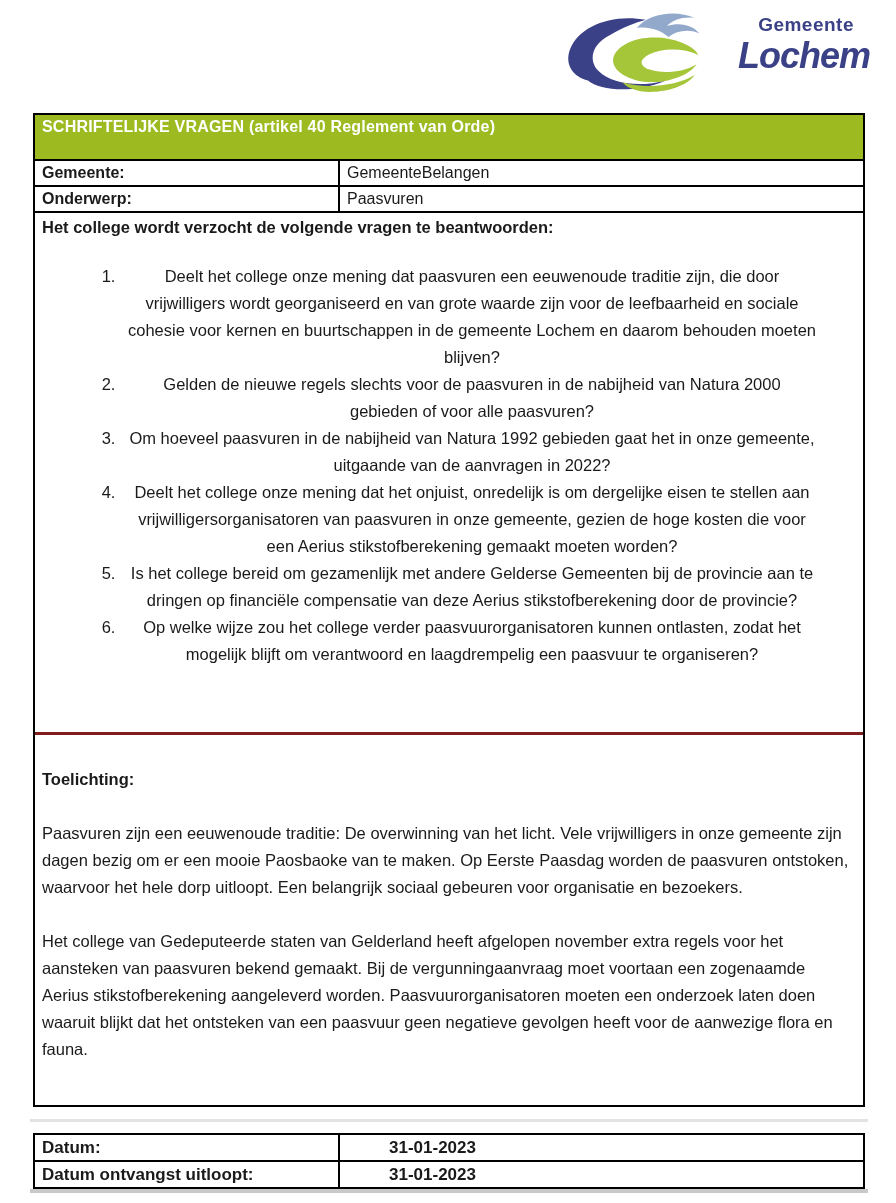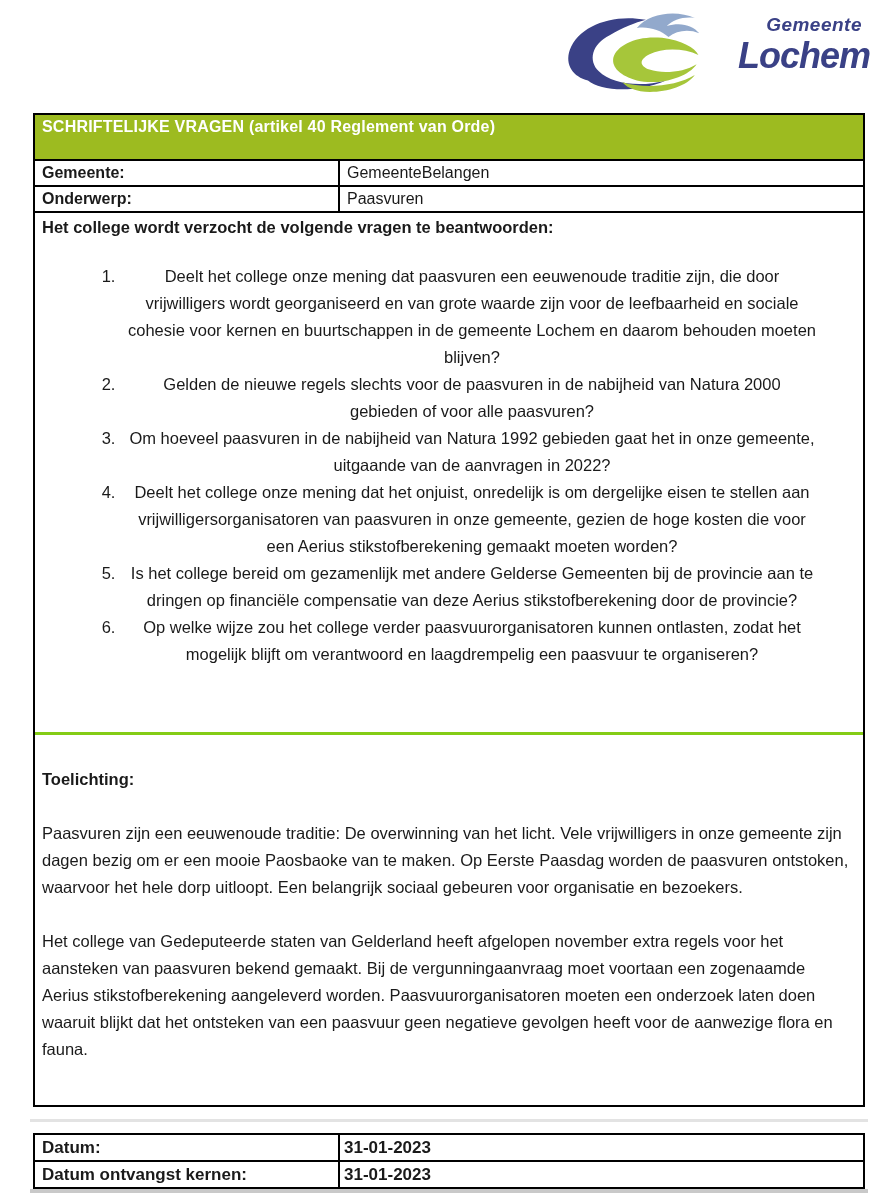--- a/index.html
+++ b/index.html
@@ -24,23 +24,22 @@
   .logo-text {
     display: flex;
     flex-direction: column;
     align-items: flex-end;
     color: #3a4186;
     padding-top: 6px;
   }
   .logo-tagline {
     font-size: 19px;
     font-weight: bold;
-    font-style: italic;
     letter-spacing: 0.5px;
-    margin-right: 8px;
+    margin-right: 16px;
   }
   .logo-name {
     font-size: 36px;
     font-weight: bold;
     font-style: italic;
     letter-spacing: -1px;
     line-height: 44px;
     margin-top: -2px;
   }
 
@@ -74,21 +73,21 @@
     border-right: 2px solid #000;
   }
   .meta-row .cell-value {
     flex: 1;
     padding: 2px 7px;
   }
 
   .questions-box {
     min-height: 522px;
     padding: 3px 7px 28px 7px;
-    border-bottom: 3px solid #84cc16;
+    border-bottom: 3px solid #7f1d1d;
   }
   .section-heading {
     font-weight: bold;
     font-size: 16.5px;
     line-height: 22px;
     margin: 0;
   }
   ol.question-list {
     margin: 25px 0 0 0;
     padding: 0 40px 0 78px;
@@ -115,20 +114,21 @@
     position: absolute;
     left: 33px; top: 1133px;
     width: 832px;
     border: 2px solid #000;
   }
   .date-row {
     display: flex;
     font-size: 17px;
     line-height: 21px;
     font-weight: bold;
+    gap: 45px;
   }
   .date-row + .date-row { border-top: 2px solid #000; }
   .date-row .cell-label {
     width: 305px;
     flex: 0 0 305px;
     padding: 2px 7px;
     border-right: 2px solid #000;
   }
   .date-row .cell-value {
     flex: 1;
@@ -209,19 +209,19 @@
   </div>
 
 </div>
 
 <div class="date-table">
   <div class="date-row">
     <div class="cell-label">Datum:</div>
     <div class="cell-value">31-01-2023</div>
   </div>
   <div class="date-row">
-    <div class="cell-label">Datum ontvangst kernen:</div>
+    <div class="cell-label">Datum ontvangst uitloopt:</div>
     <div class="cell-value">31-01-2023</div>
   </div>
 </div>
 
 <div class="scan-line-mid"></div>
 <div class="scan-line-bottom"></div>
 
 </body></html>

